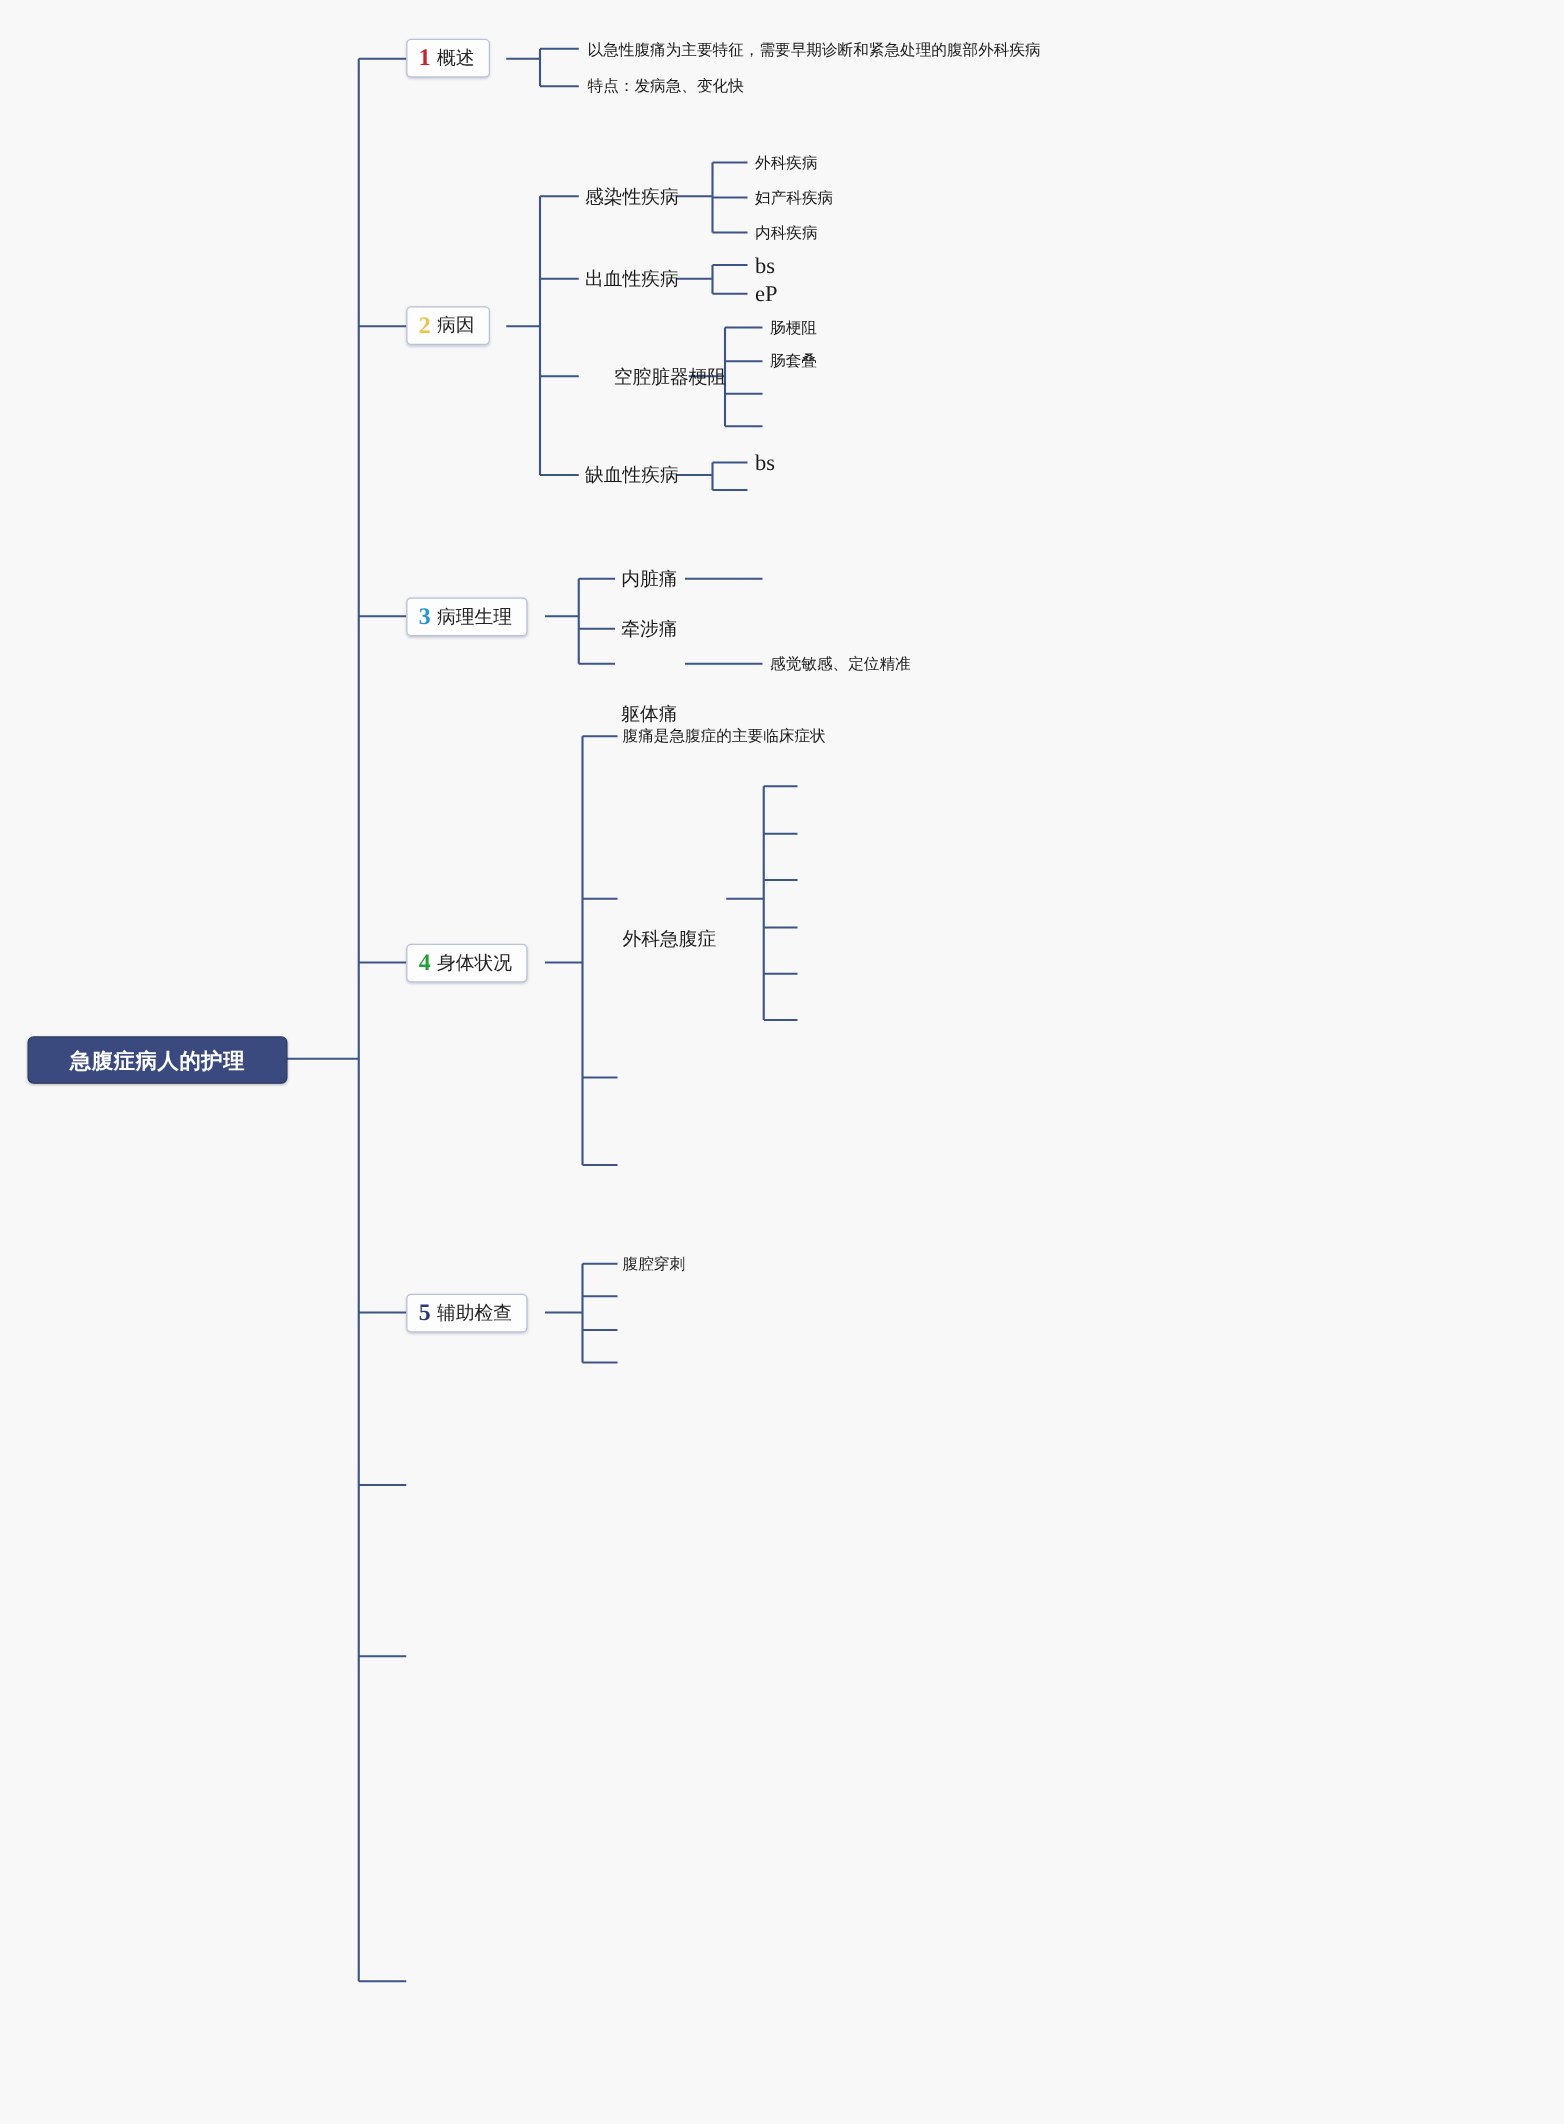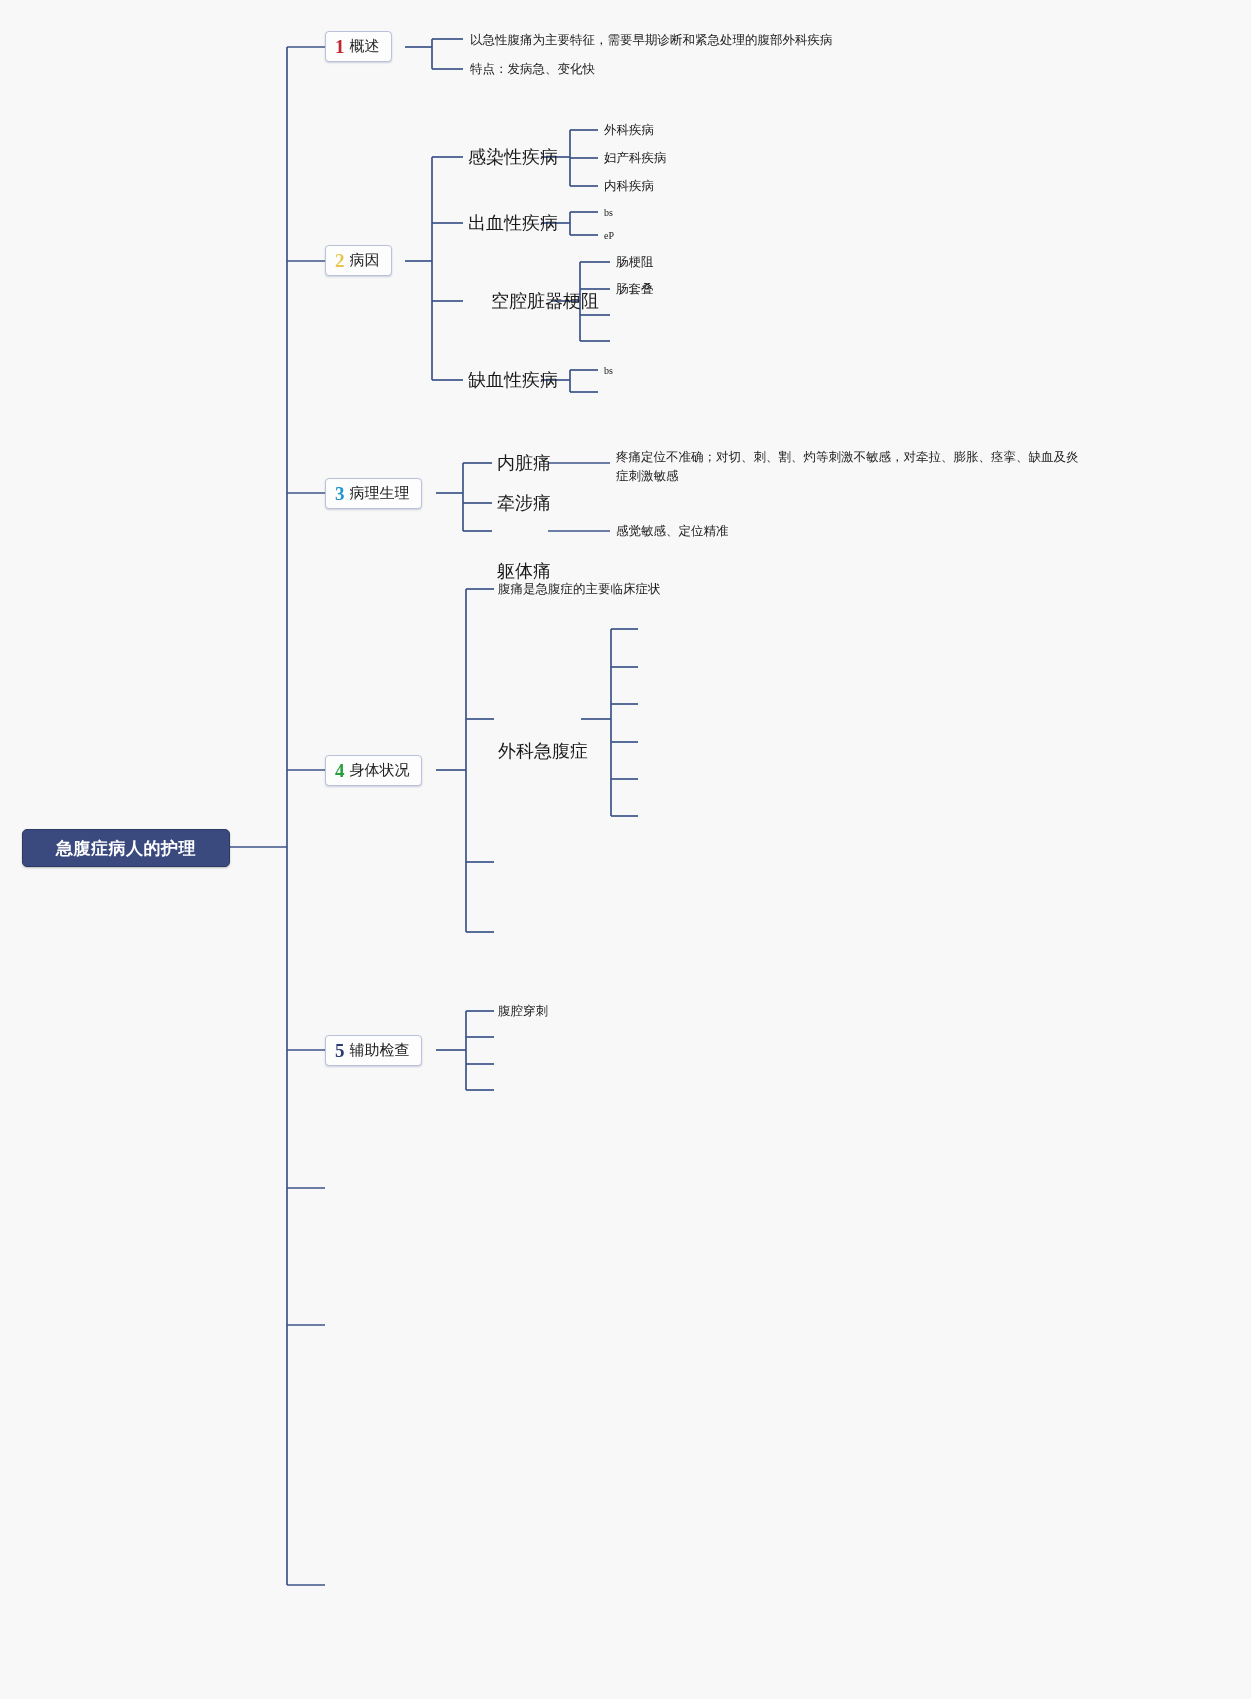--- a/index.html
+++ b/index.html
@@ -47,22 +47,22 @@
 
   
   .t{
     position:absolute;
     font-size:12.5px;
     color:#1a1a1a;
     line-height:19px;
     white-space:pre;
   }
   .t.wrap{white-space:normal;}
-  .t.l2{font-size:18px;}
-  .t.lat{font-family:"Liberation Serif","DejaVu Serif",serif;font-size:10px;text-align:right;}
+  .t.l2{font-size:15px;}
+  .t.lat{font-family:"Liberation Serif","DejaVu Serif",serif;font-size:18px;text-align:right;}
 </style>
 </head>
 <body>
 
 <div id="canvas">
 
   <svg class="lines" viewBox="0 0 1251 1699" xmlns="http://www.w3.org/2000/svg">
     <g fill="none" stroke="#3c5488" stroke-width="1.7">
 
       <path d="M228 847 H287"></path>
@@ -197,21 +197,20 @@
   <div class="t" style="left:616px;top:306px;"></div>
   <div class="t" style="left:616px;top:332px;"></div>
 
   <div class="t lat" style="left:604px;top:361px;">bs</div>
   <div class="t lat" style="left:604px;top:383px;"></div>
 
   <div class="t l2" style="left:497px;top:454px;">内脏痛</div>
   <div class="t l2" style="left:497px;top:494px;">牵涉痛</div>
   <div class="t l2" style="left:497px;top:522px;margin-top:40px;">躯体痛</div>
 
-  <div class="t wrap" style="left:616px;top:448px;width:470px;">疼痛定位不准确；对切、刺、割、灼等刺激不敏感，对牵拉、膨胀、痉挛、缺血及炎症刺激敏感</div>
   <div class="t" style="left:616px;top:522px;">感觉敏感、定位精准</div>
 
   <div class="t" style="left:498px;top:580px;">腹痛是急腹症的主要临床症状</div>
   <div class="t l2" style="left:498px;top:742px;">外科急腹症</div>
 
 
   <div class="t" style="left:498px;top:1002px;">腹腔穿刺</div>
 
 </div>
 

